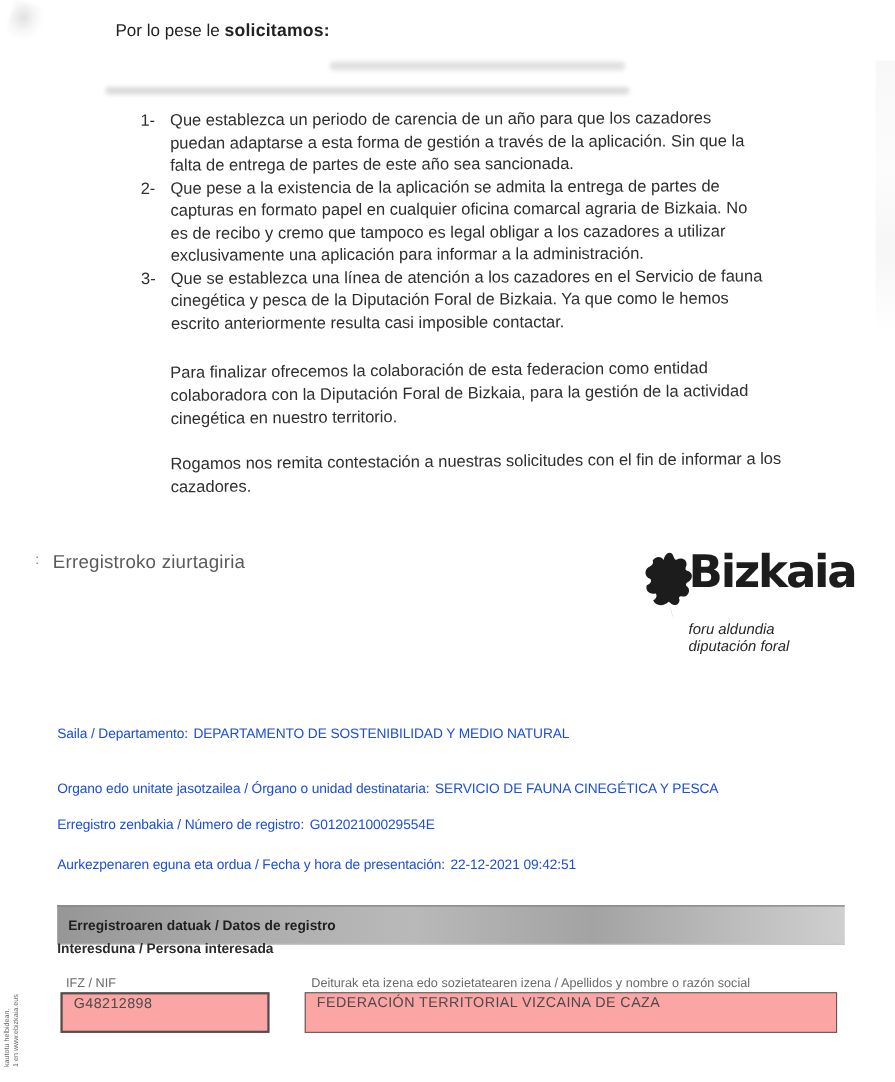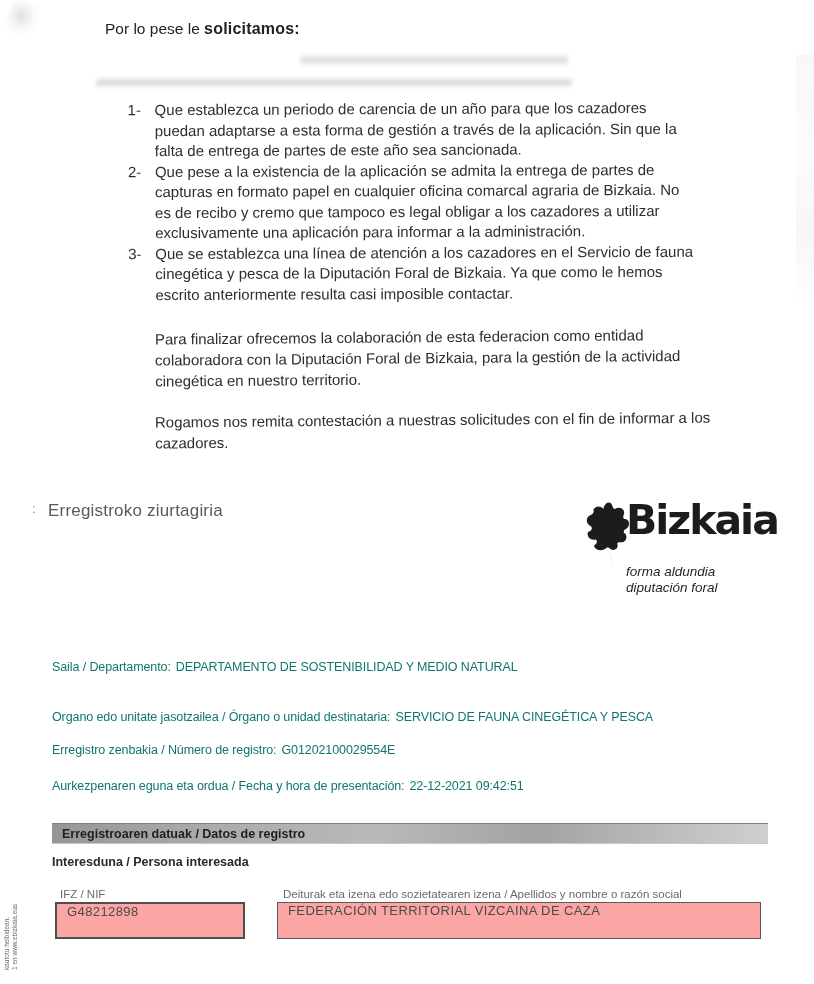--- a/index.html
+++ b/index.html
@@ -25,29 +25,29 @@
   .para-2{top:409px;}
   
   .receipt-colon{left:32px;top:501px;font-size:13px;color:#8a8a8a;}
   .receipt-heading{left:48px;top:496px;font-size:17px;line-height:30px;color:#5a5a5a;letter-spacing:.2px;}
   .logo-wrap{left:586px;top:498px;width:200px;}
   .logo-row{display:flex;align-items:flex-start;}
   .logo-leaf{width:46px;height:66px;margin-top:2px;margin-right:-6px;transform:rotate(-8deg);}
   .logo-word{font-family:"DejaVu Sans", sans-serif;font-weight:800;font-size:41px;line-height:44px;letter-spacing:-2px;color:#1c1c1c;}
   .logo-sub{margin-left:40px;margin-top:-2px;font-style:italic;font-size:13.5px;line-height:16px;color:#262626;}
   
-  .meta-row{left:52px;font-size:12.5px;color:#0f766e;letter-spacing:-0.1px;white-space:nowrap;}
+  .meta-row{left:52px;font-size:12.5px;color:#1d4ed8;letter-spacing:-0.1px;white-space:nowrap;}
   .meta-row .v{margin-left:5px;}
   .meta-row-0{top:660px;}
   .meta-row-1{top:710px;}
   .meta-row-2{top:743px;}
   .meta-row-3{top:779px;}
   
   .section-bar{
-    left:52px;top:823px;width:716px;height:21px;
+    left:52px;top:823px;width:716px;height:36px;
     background:linear-gradient(90deg,#969696 0%,#ababab 22%,#b9b9b9 45%,#a3a3a3 68%,#bfbfbf 88%,#cfcfcf 100%);
     box-shadow:inset 0 1px 0 #7f7f7f, inset 0 -1px 0 #c8c8c8;
     display:flex;align-items:center;
   }
   .section-bar-label{font-size:12.5px;font-weight:700;color:#1f1f1f;padding-left:10px;letter-spacing:0;}
   .subsection{left:52px;top:855px;font-size:12.5px;font-weight:700;color:#2a2a2a;}
   .field-label{font-size:11.5px;color:#6a6a6a;letter-spacing:0;}
   .field-label-nif{left:60px;top:888px;}
   .field-label-name{left:283px;top:888px;}
   .field-box{background:#fca5a5;display:flex;align-items:flex-start;}
@@ -116,21 +116,21 @@
 </div>
 
 <div class="abs logo-wrap">
   <div class="logo-row">
     <svg class="logo-leaf" viewBox="0 0 60 84" xmlns="http://www.w3.org/2000/svg">
       <path fill="#1c1c1c" d="M29 83 C28 74 27 67 26 60 C19 65 10 63 8 56 C12 54 14 51 12 48 C5 49 0 43 3 37 C8 36 10 33 8 30 C2 27 2 19 8 16 C13 15 15 12 14 9 C18 4 25 5 27 10 C29 4 34 0 38 4 C40 8 39 11 42 12 C48 9 55 13 53 20 C51 23 50 26 54 27 C60 30 58 38 52 40 C49 41 48 44 51 46 C54 51 49 58 43 56 C40 55 38 56 39 59 C39 64 33 67 29 63 C28 62 27 61 26 60 Z"></path>
     </svg>
     <div class="logo-word">Bizkaia</div>
   </div>
   <div class="logo-sub">
-    <div>forma aldundia</div>
+    <div>foru aldundia</div>
     <div>diputación foral</div>
   </div>
 </div>
 
 <div class="abs meta-row meta-row-0">
   <span>Saila / Departamento:</span><span class="v">DEPARTAMENTO DE SOSTENIBILIDAD Y MEDIO NATURAL</span>
 </div>
 <div class="abs meta-row meta-row-1">
   <span>Organo edo unitate jasotzailea / Órgano o unidad destinataria:</span><span class="v">SERVICIO DE FAUNA CINEGÉTICA Y PESCA</span>
 </div>

